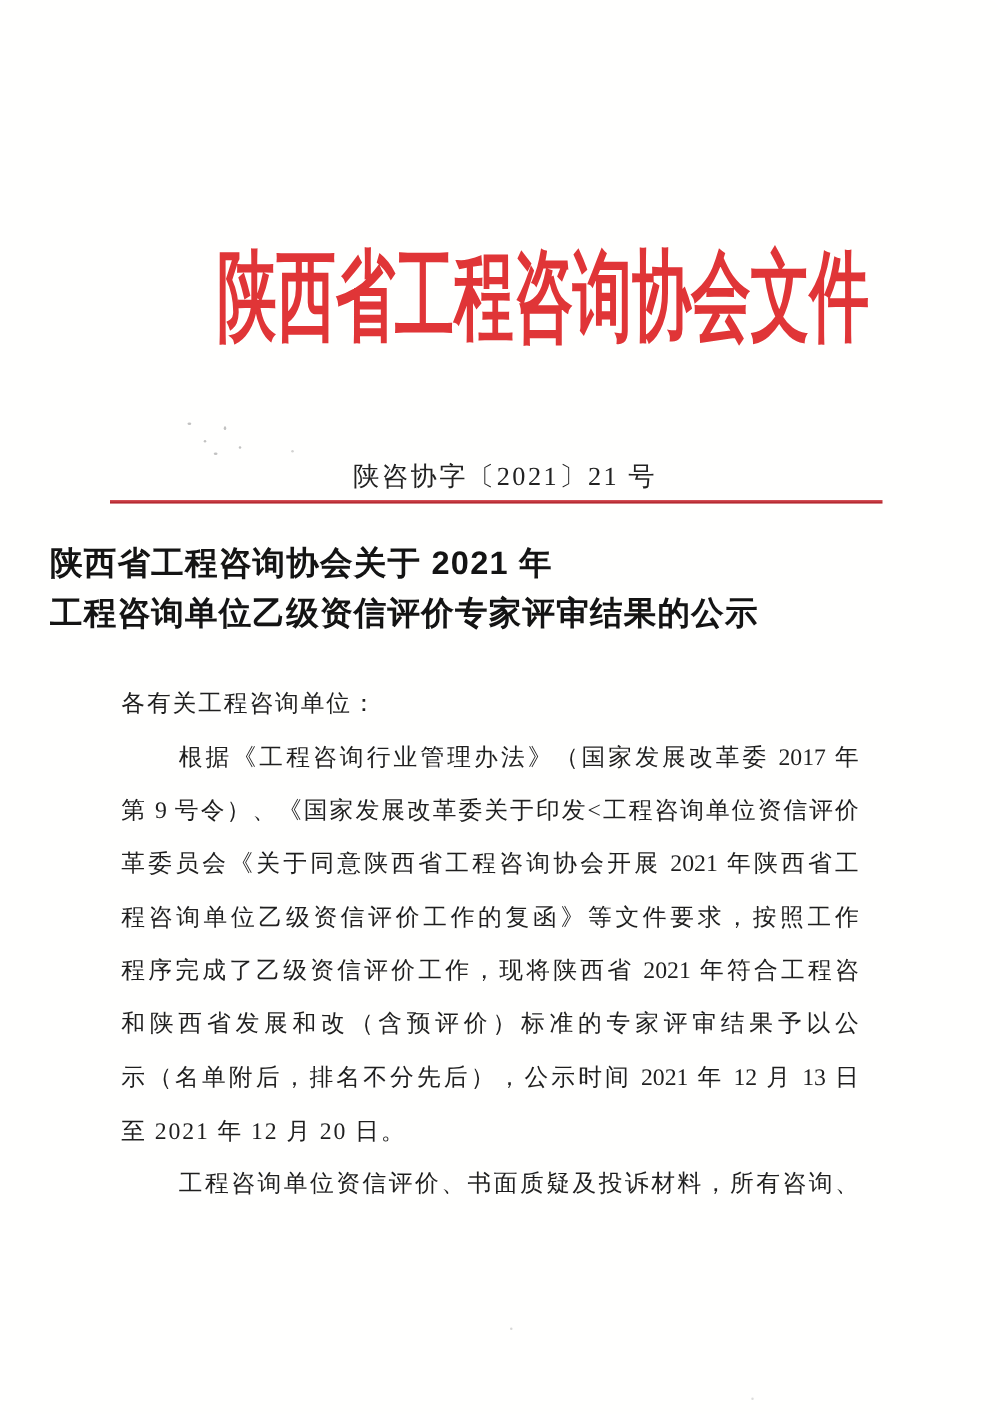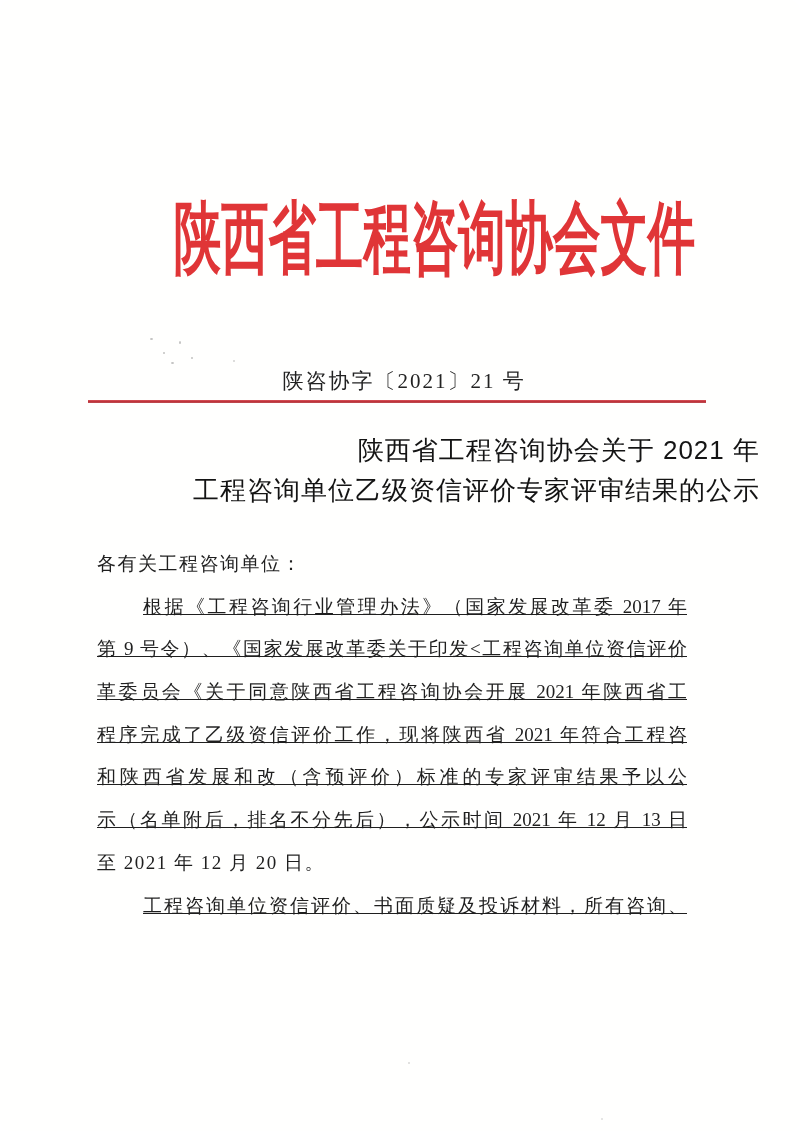--- a/index.html
+++ b/index.html
@@ -57,23 +57,23 @@
     height: 3px;
     background: linear-gradient(to bottom, #d9565c 0%, var(--rule-red, #b5272f) 70%, #c86a6e 100%);
   }
 
   
   .title {
     position: absolute;
     top: 430px;
     left: 40px;
     width: 720px;
-    text-align: right;
+    text-align: left;
     font-family: "Liberation Sans", "DejaVu Sans", sans-serif;
-    font-weight: normal;
+    font-weight: bold;
     font-size: 26px;
     line-height: 40px;
     color: #141414;
     letter-spacing: 1px;
   }
 
   
   .body-block {
     position: absolute;
     top: 543px;
@@ -83,21 +83,20 @@
     line-height: 42.7px;
     color: #1f1f1f;
   }
   .bline {
     white-space: nowrap;
     height: 42.7px;
   }
   .just {
     text-align: justify;
     text-align-last: justify;
-    text-decoration: underline;
   }
   .plain {
     text-align: left;
     letter-spacing: 1.5px;
   }
   .indent { padding-left: 46px; }
 
   
   .speck {
     position: absolute;
@@ -139,20 +138,21 @@
   <div class="title">
     <div>陕西省工程咨询协会关于 2021 年</div>
     <div>工程咨询单位乙级资信评价专家评审结果的公示</div>
   </div>
 
   <div class="body-block">
     <div class="bline plain">各有关工程咨询单位：</div>
     <div class="bline just indent">根据《工程咨询行业管理办法》（国家发展改革委 2017 年</div>
     <div class="bline just">第 9 号令）、《国家发展改革委关于印发&lt;工程咨询单位资信评价</div>
     <div class="bline just">革委员会《关于同意陕西省工程咨询协会开展 2021 年陕西省工</div>
+    <div class="bline just">程咨询单位乙级资信评价工作的复函》等文件要求，按照工作</div>
     <div class="bline just">程序完成了乙级资信评价工作，现将陕西省 2021 年符合工程咨</div>
     <div class="bline just">和陕西省发展和改（含预评价）标准的专家评审结果予以公</div>
     <div class="bline just">示（名单附后，排名不分先后），公示时间 2021 年 12 月 13 日</div>
     <div class="bline plain">至 2021 年 12 月 20 日。</div>
     <div class="bline just indent">工程咨询单位资信评价、书面质疑及投诉材料，所有咨询、</div>
   </div>
 
 </div>
 
 </body></html>

